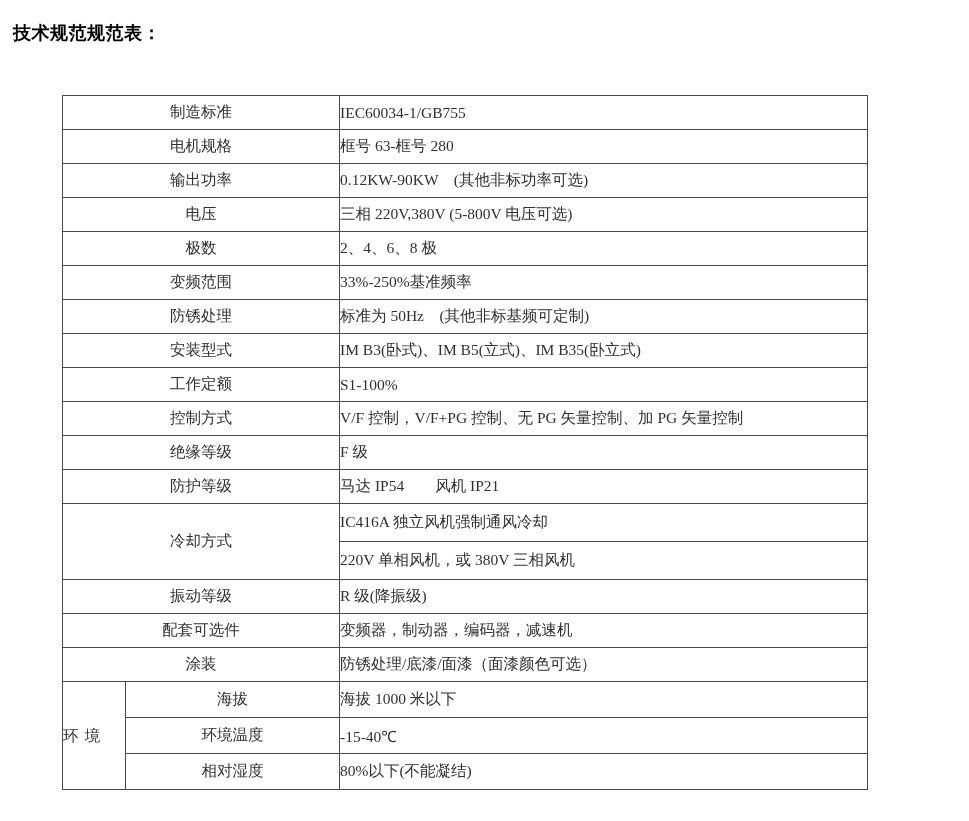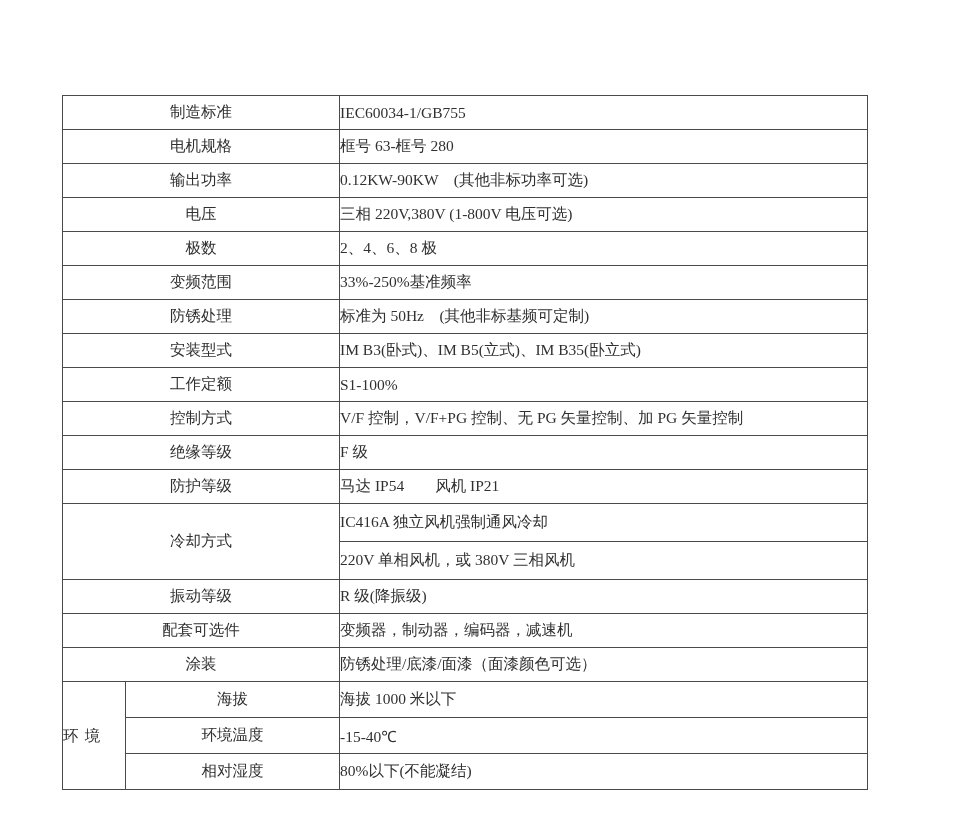--- a/index.html
+++ b/index.html
@@ -61,20 +61,21 @@
     white-space: pre-line;
     line-height: 2.0;
     letter-spacing: 1px;
   }
 </style>
 </head>
 <body>
 
 <div class="page">
 
+  <div class="page-title">技术规范规范表：</div>
 
   <table class="spec-table">
     <colgroup>
       <col style="width:63px">
       <col style="width:214px">
       <col style="width:528px">
     </colgroup>
     <tbody>
       <tr class="std-row">
         <td class="label-cell" colspan="2">制造标准</td>
@@ -83,21 +84,21 @@
       <tr class="std-row">
         <td class="label-cell" colspan="2">电机规格</td>
         <td class="value-cell">框号 63-框号 280</td>
       </tr>
       <tr class="std-row">
         <td class="label-cell" colspan="2">输出功率</td>
         <td class="value-cell">0.12KW-90KW　(其他非标功率可选)</td>
       </tr>
       <tr class="std-row">
         <td class="label-cell" colspan="2">电压</td>
-        <td class="value-cell">三相 220V,380V (1-800V 电压可选)</td>
+        <td class="value-cell">三相 220V,380V (5-800V 电压可选)</td>
       </tr>
       <tr class="std-row">
         <td class="label-cell" colspan="2">极数</td>
         <td class="value-cell">2、4、6、8 极</td>
       </tr>
       <tr class="std-row">
         <td class="label-cell" colspan="2">变频范围</td>
         <td class="value-cell">33%-250%基准频率</td>
       </tr>
       <tr class="std-row">

